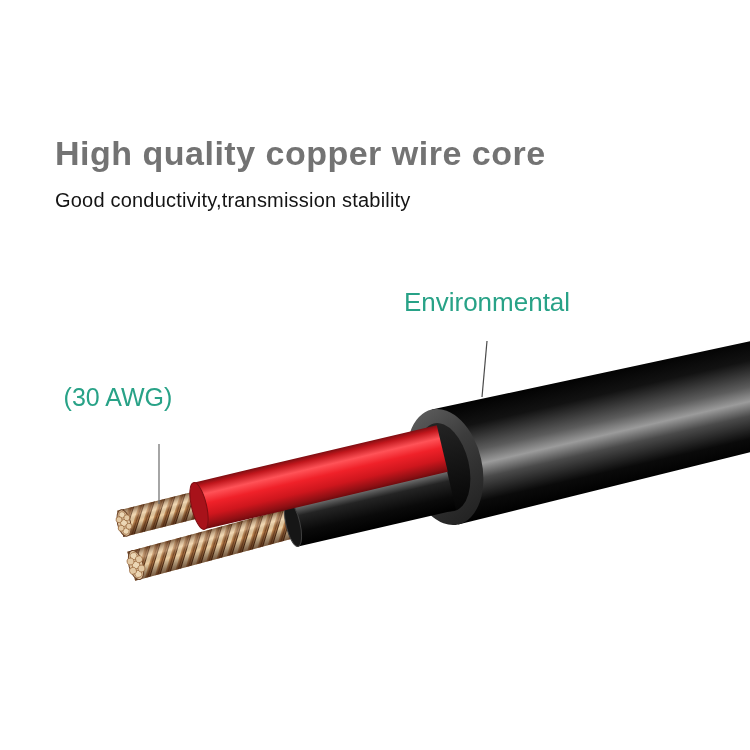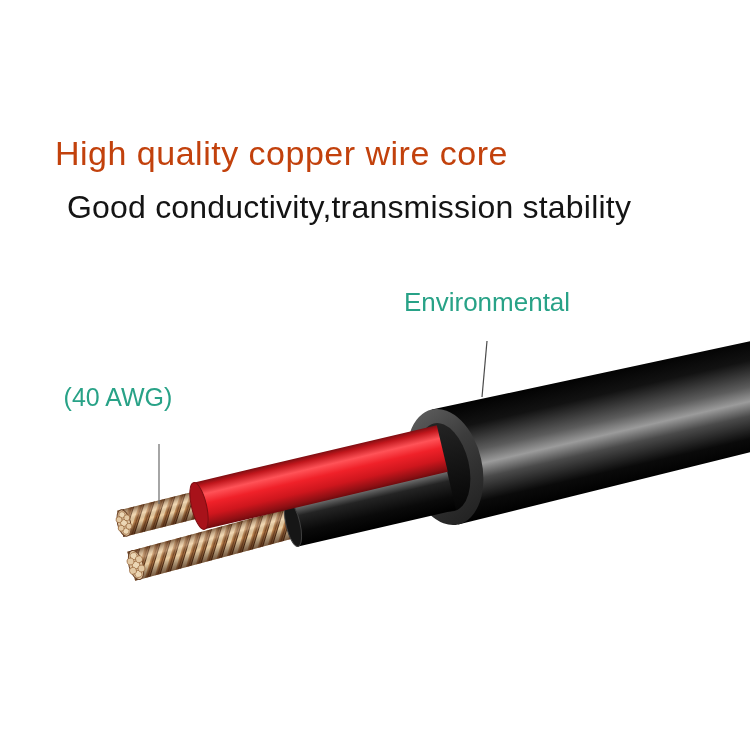--- a/index.html
+++ b/index.html
@@ -9,35 +9,34 @@
     height: 750px;
     background: #ffffff;
     overflow: hidden;
     font-family: "Liberation Sans", sans-serif;
   }
   .title {
     position: absolute;
     left: 55px;
     top: 134px;
     font-size: 34px;
-    font-weight: normal;
-    color: #c2410c;
+    font-weight: bold;
+    color: #737373;
     letter-spacing: 0.5px;
     white-space: nowrap;
   }
   .subtitle {
     position: absolute;
     left: 55px;
     top: 189px;
-    font-size: 32px;
+    font-size: 20px;
     font-weight: 400;
     color: #141414;
     letter-spacing: 0.2px;
     white-space: nowrap;
-    margin-left: 12px;
   }
   .callout-label {
     position: absolute;
     text-align: center;
     color: #28a287;
     font-weight: 400;
   }
   .callout-label .line { display: block; margin-top: 14px; }
   .label-pvc {
     left: 377px;
@@ -67,21 +66,21 @@
 <div class="canvas">
 
   <div class="title">High quality copper wire core</div>
   <div class="subtitle">Good conductivity,transmission stability</div>
 
   <div class="callout-label label-pvc">
     <span class="line">Environmental</span>
   </div>
 
   <div class="callout-label label-copper">
-    <span class="line">(40 AWG)</span>
+    <span class="line">(30 AWG)</span>
   </div>
 
   <svg class="figure-svg" viewBox="0 0 750 750" xmlns="http://www.w3.org/2000/svg">
     <defs>
 
       <linearGradient id="jacketGrad" gradientUnits="userSpaceOnUse" x1="0" y1="408" x2="0" y2="526">
         <stop offset="0" stop-color="#010101"></stop>
         <stop offset="0.20" stop-color="#121212"></stop>
         <stop offset="0.42" stop-color="#5c5c5c"></stop>
         <stop offset="0.54" stop-color="#9b9b9b"></stop>

